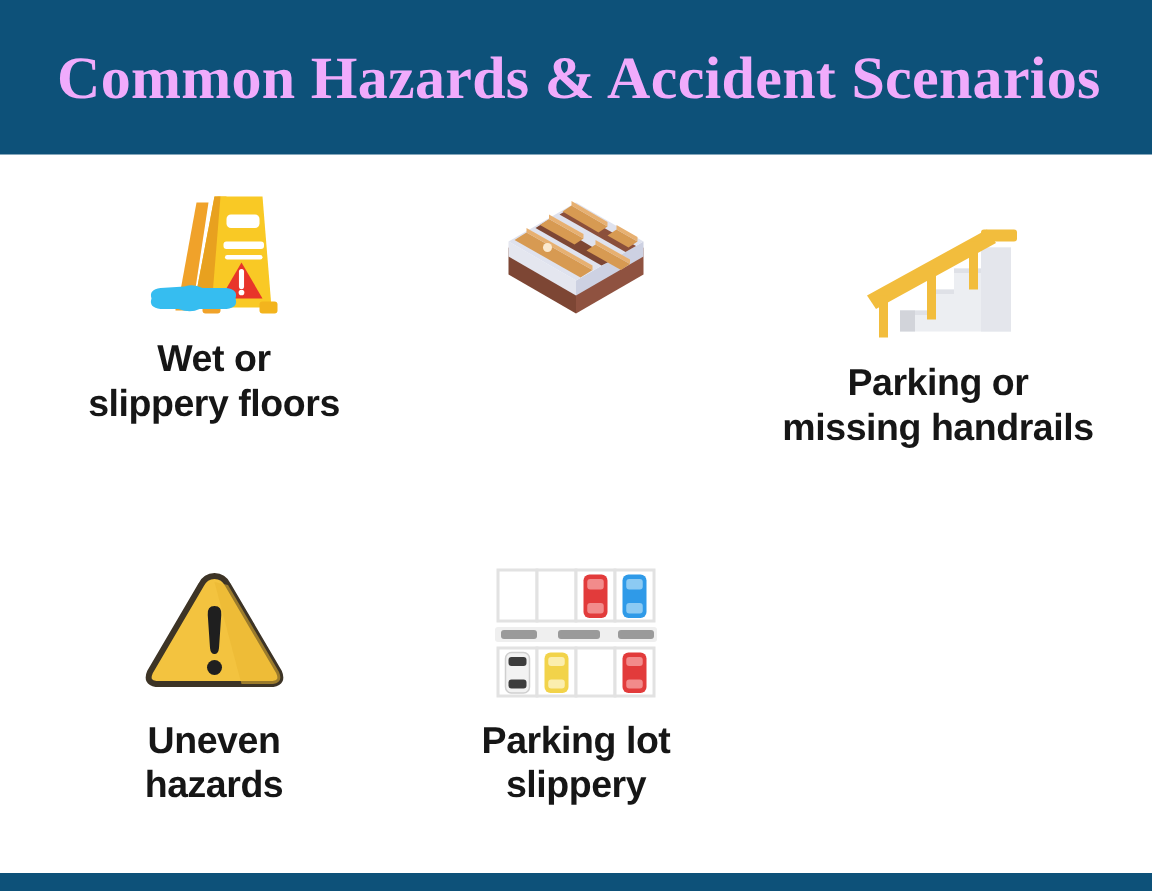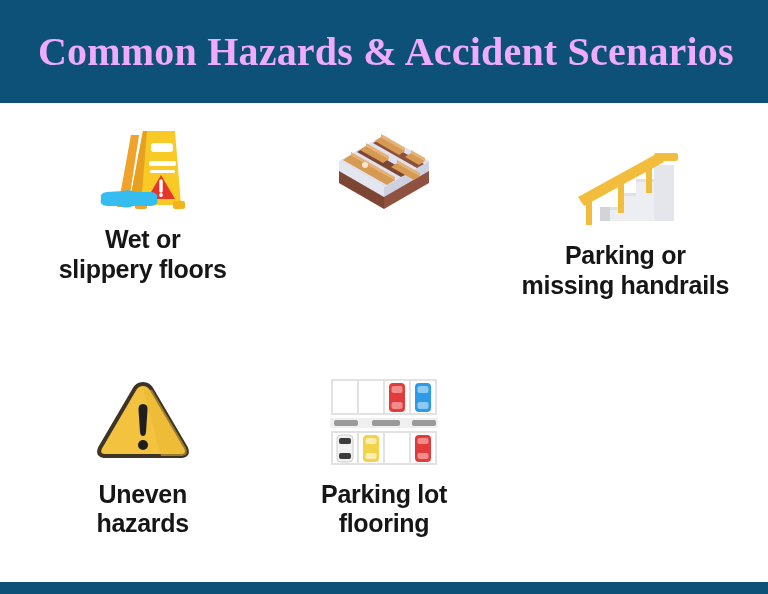--- a/index.html
+++ b/index.html
@@ -250,19 +250,19 @@
           </g>
 
           <g>
             <rect x="89" y="61" width="16" height="27" rx="4" fill="#e23b3b"></rect>
             <rect x="91.5" y="64" width="11" height="6" rx="2" fill="#f28b8b"></rect>
             <rect x="91.5" y="79" width="11" height="6" rx="2" fill="#f28b8b"></rect>
           </g>
         </svg>
       </div>
       <div class="cell-label">Parking lot
-flooring</div>
+slippery</div>
     </div>
 
   </div>
 
   <div class="footer-bar"></div>
 </div>
 
 </body></html>

